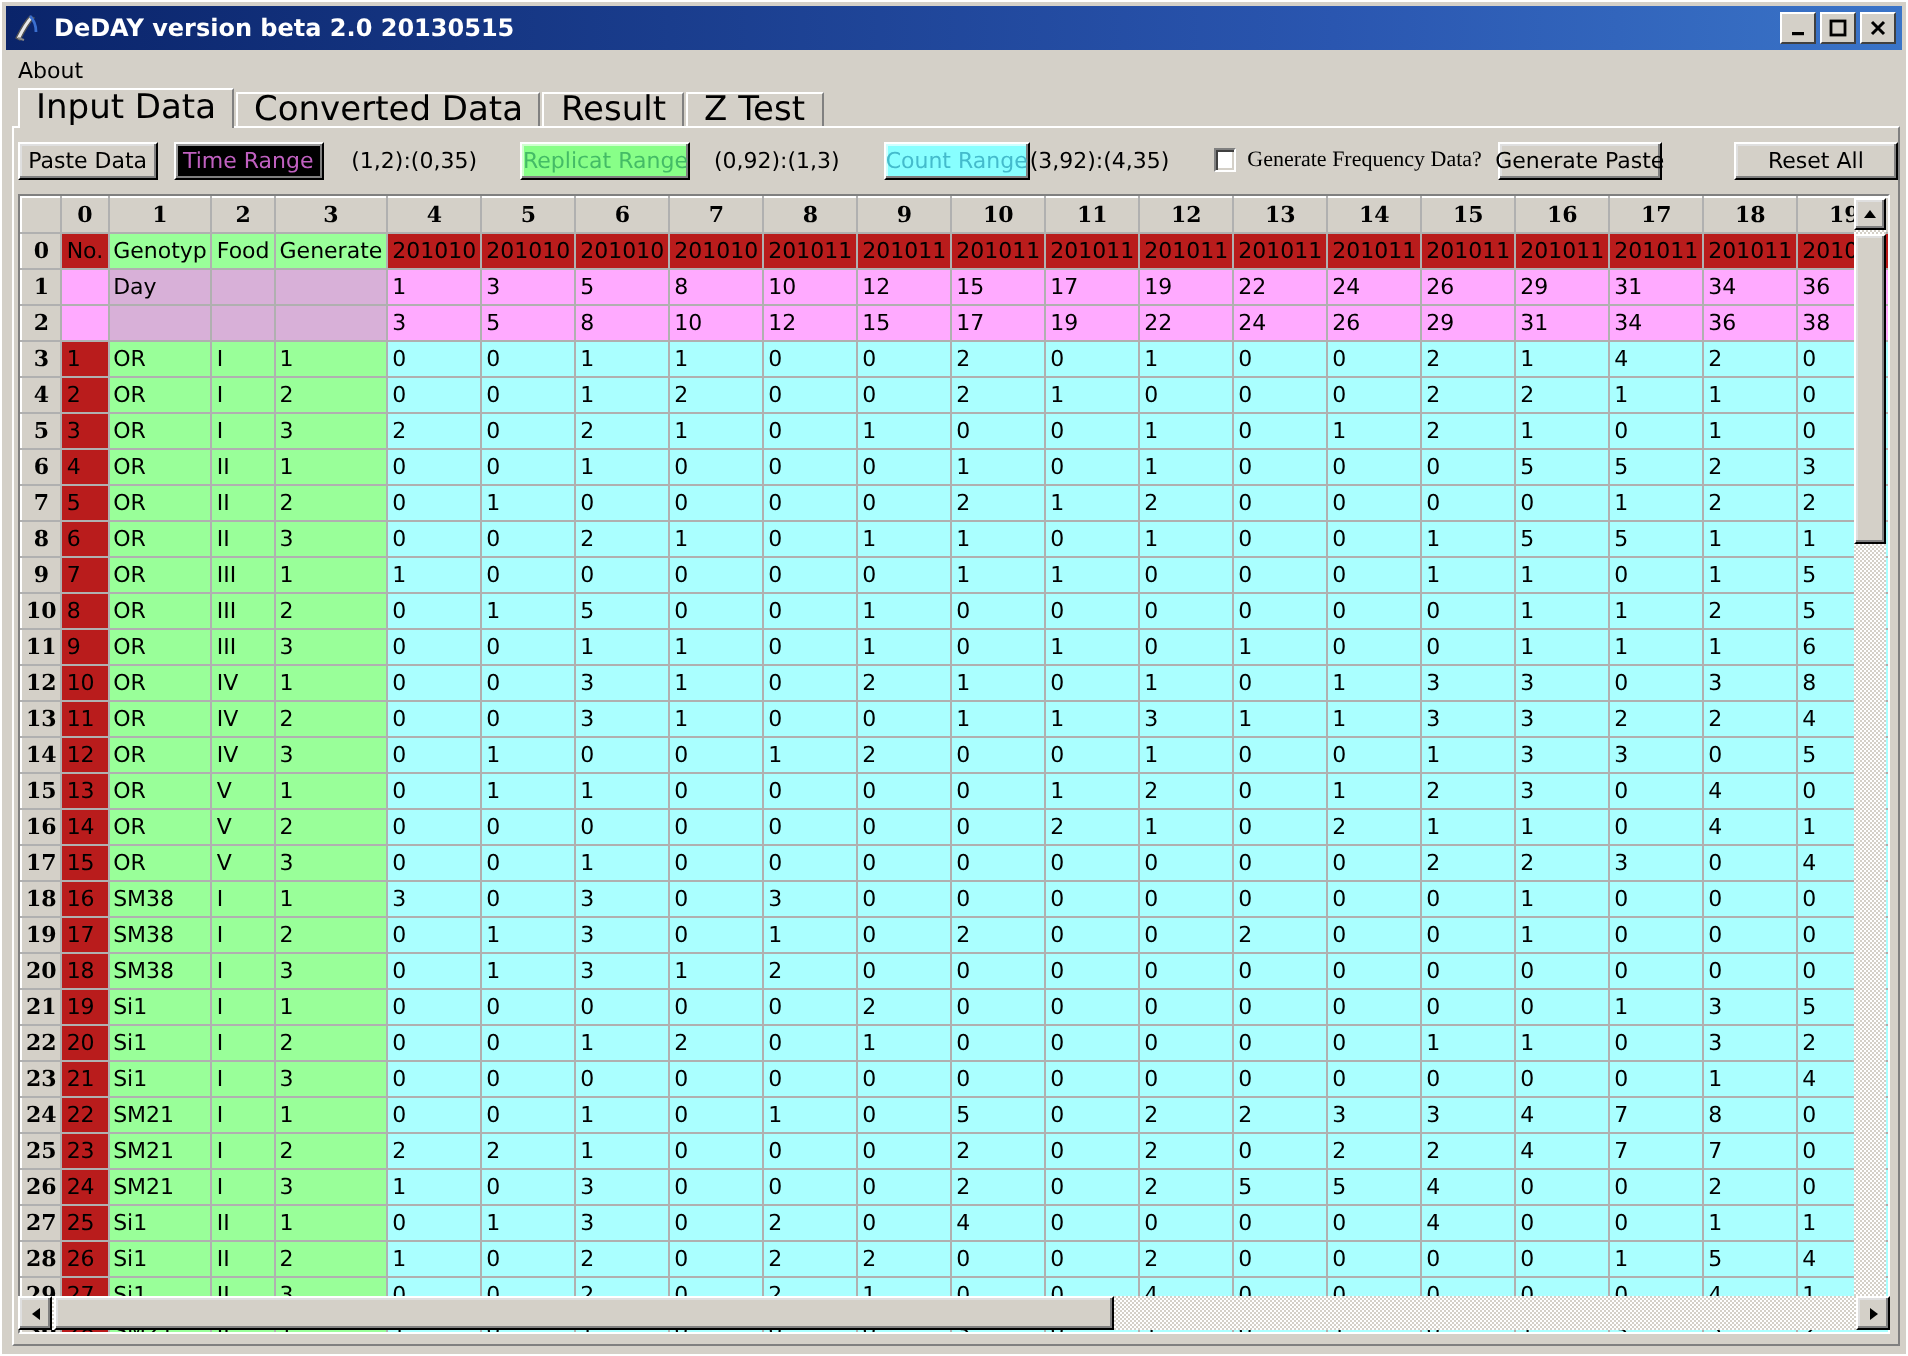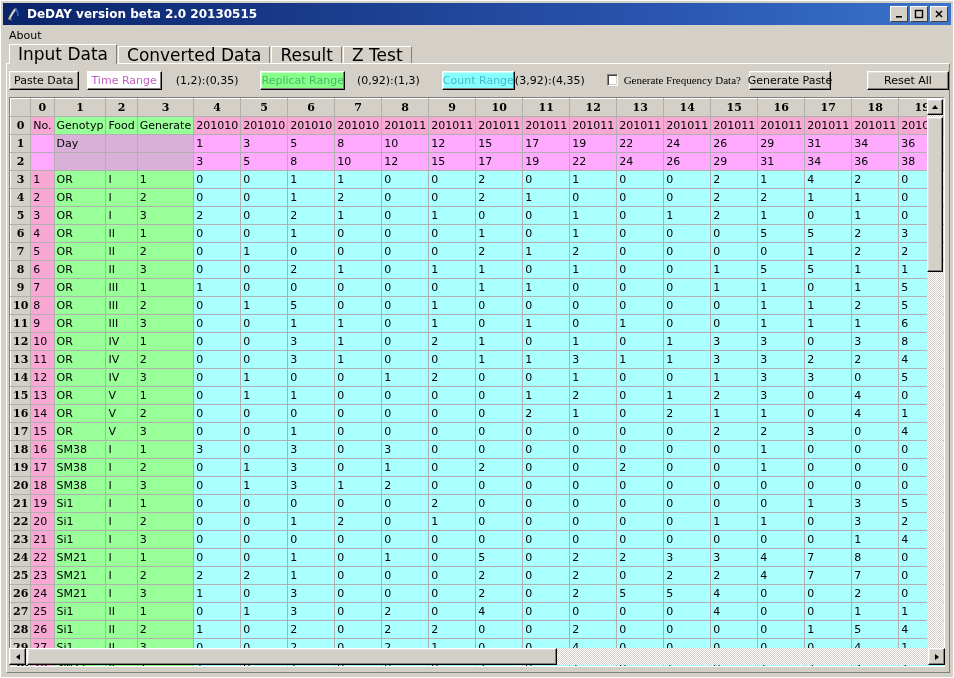--- a/index.html
+++ b/index.html
@@ -142,21 +142,21 @@
     text-align:center !important;
     font-weight:bold !important;
     font-family:"DejaVu Serif","Liberation Serif",serif;
     border:1px solid;border-color:#fff #808080 #808080 #fff;
     width:72px;
   }
   .corner{
     background:#d4d0c8;
     border:1px solid;border-color:#fff #808080 #808080 #fff;
   }
-  .c-white{background:#f9a8d4;}
+  .c-white{background:#b91c1c;}
   .c-green{background:#99ff99;}
   .c-pink{background:#ffaaff;}
   .c-pinkdim{background:#d8b0d8;}
   .c-cyan{background:#aaffff;}
   
   .vscroll{
     position:absolute;right:1px;top:1px;width:16px;bottom:1px;
     background:#d4d0c8;
   }
   .vtrack{
@@ -258,21 +258,21 @@
     <div class="tab active">Input Data</div>
     <div class="tab">Converted Data</div>
     <div class="tab">Result</div>
     <div class="tab">Z Test</div>
   </div>
 
   <div class="panelbox"></div>
 
   <div class="toolbar">
     <div class="btn" style="width:78px;margin-left:0;">Paste Data</div>
-    <div class="rangebtn" style="width:84px;margin-left:8px;background:#ffffff;color:#c060c0;">Time Range</div>
+    <div class="rangebtn" style="width:84px;margin-left:8px;background:#000000;color:#c060c0;">Time Range</div>
     <div class="rangelabel" style="margin-left:14px;">(1,2):(0,35)</div>
     <div class="rangebtn" style="width:92px;margin-left:22px;background:#88ff88;color:#44bb66;">Replicat Range</div>
     <div class="rangelabel" style="margin-left:12px;">(0,92):(1,3)</div>
     <div class="rangebtn" style="width:78px;margin-left:22px;background:#88ffff;color:#44bbcc;">Count Range</div>
     <div class="rangelabel" style="margin-left:0;">(3,92):(4,35)</div>
     <div class="chk" style="margin-left:22px;"></div>
     <div class="rangelabel" style="margin-left:6px;font-family:Liberation Serif, serif;">Generate Frequency Data?</div>
     <div class="btn" style="width:82px;margin-left:8px;">Generate Paste</div>
     <div class="btn" style="width:92px;margin-left:36px;">Reset All</div>
   </div>

